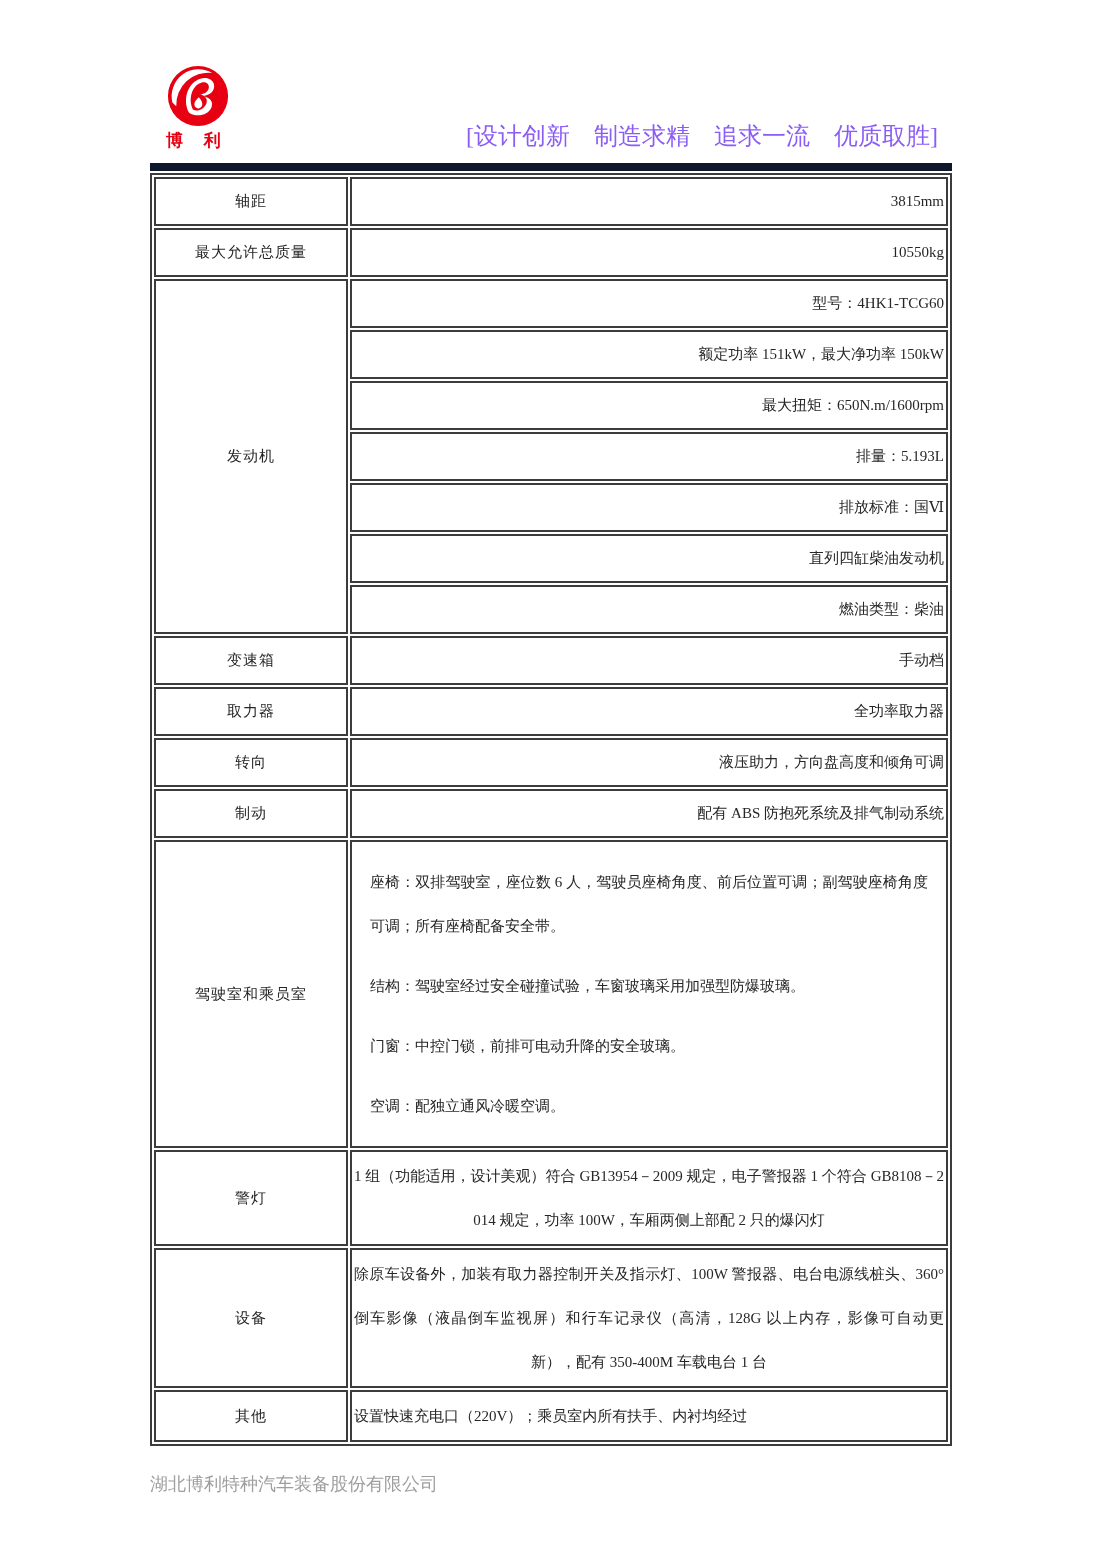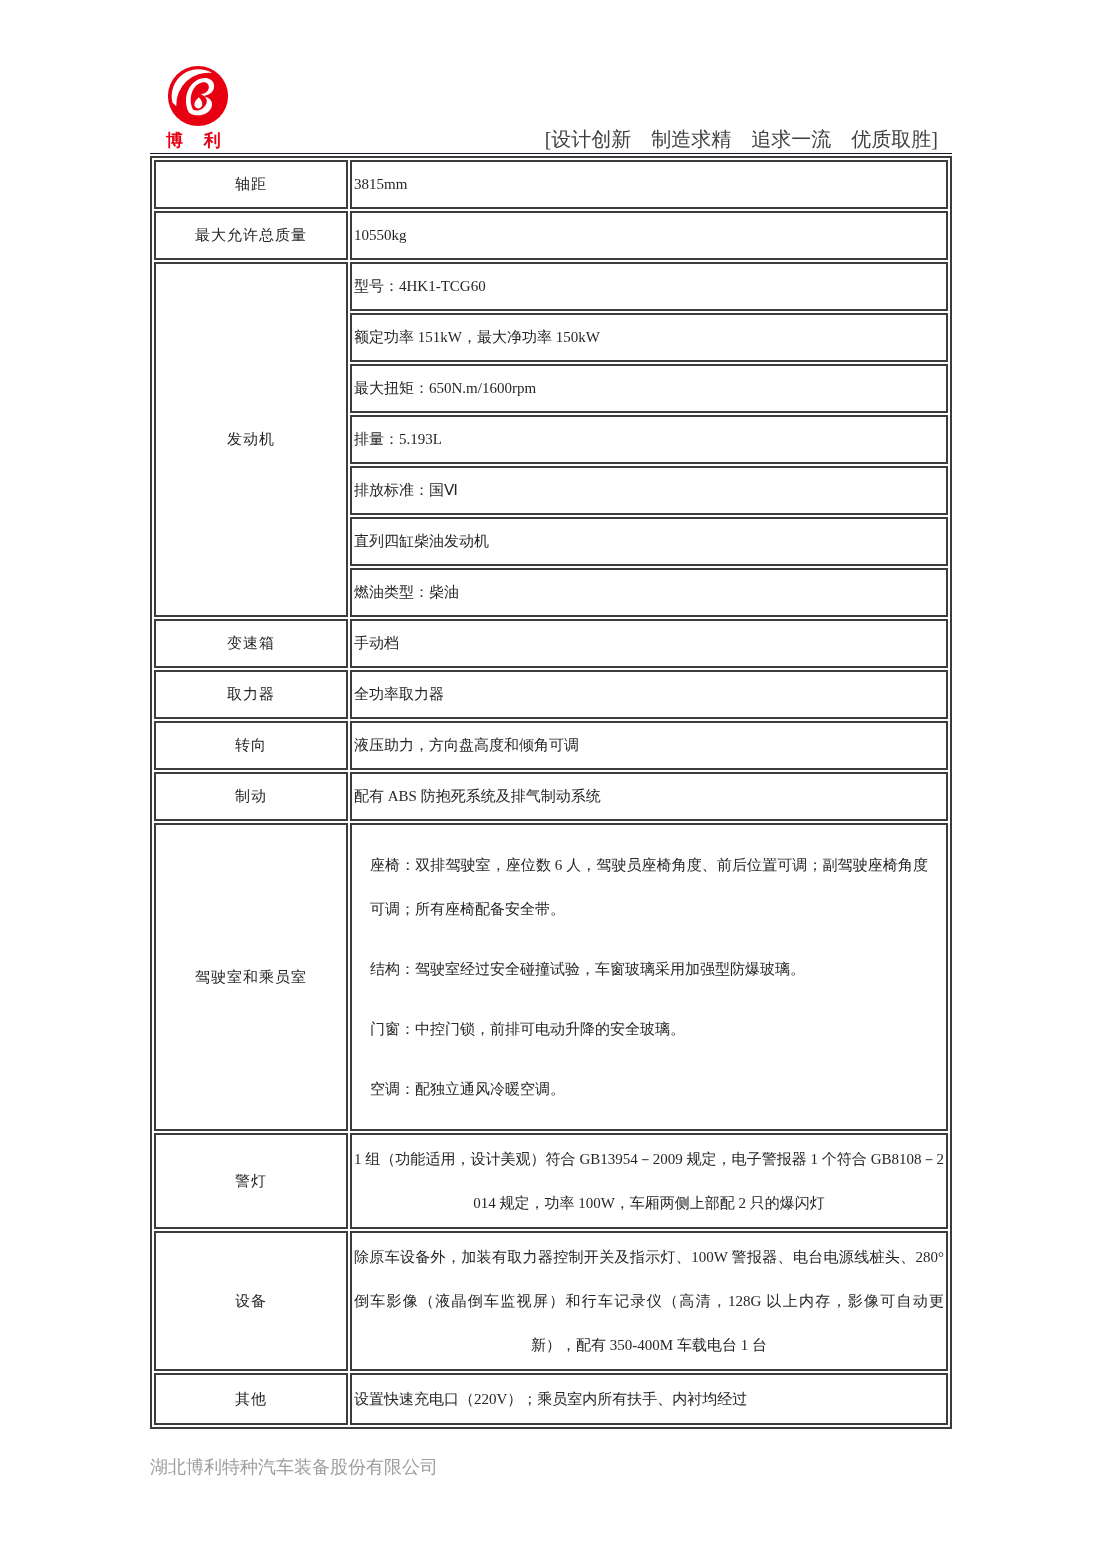--- a/index.html
+++ b/index.html
@@ -10,52 +10,52 @@
     font-family:"Liberation Serif","DejaVu Serif",serif;
     color:#262626;
     overflow:hidden;
   }
   .content { margin:0 150px; width:802px; }
 
   
   .header {
     display:flex; justify-content:space-between; align-items:flex-end;
     padding-top:64px;
-    border-bottom:1px solid #0f172a;
-    padding-bottom:1px;
+    border-bottom:8px solid #0f172a;
+    padding-bottom:11px;
   }
   .logo-block { margin-left:16px; }
   .logo-mark { width:64px; height:64px; display:block; }
   .logo-text {
     font-family:"Liberation Sans","DejaVu Sans",sans-serif;
     color:#e60012; font-weight:bold; font-size:17px;
     letter-spacing:8px; margin-top:1px; white-space:nowrap;
   }
   .slogan {
-    font-size:20px; line-height:1.2; padding-right:14px; padding-bottom:1px;
-    color:#404040; font-weight:500; white-space:nowrap;
+    font-size:24px; line-height:1.2; padding-right:14px; padding-bottom:1px;
+    color:#8b5cf6; font-weight:500; white-space:nowrap;
   }
 
   
   table.spec {
     border-collapse:separate; border-spacing:2px;
     border:2px solid #3c3c3c;
     width:802px; margin-top:2px;
     table-layout:fixed;
   }
   table.spec td {
     border:2px solid #3c3c3c;
     font-size:15px;
     vertical-align:middle;
     padding:2px;
     background:#ffffff;
     word-break:break-all;
   }
   td.label { width:186px; text-align:center; letter-spacing:1px; }
-  td.value { text-align:left; height:41px;font-family:Liberation Serif, serif; }
+  td.value { text-align:right; height:41px; }
   td.para  { text-align:justify; padding:3px 10px; line-height:44px; }
   td.para p { margin:16px; }
   td.center-last { text-align:justify; text-align-last:center; }
   td.left-line { text-align:left; height:41px; line-height:44px; padding:0 10px; }
 
   
   .footer {
     display:flex; justify-content:space-between; align-items:baseline;
     margin-top:26px;
     color:#9e9e9e; font-size:18px;text-align:center;
@@ -138,21 +138,21 @@
             <p>门窗：中控门锁，前排可电动升降的安全玻璃。</p>
             <p>空调：配独立通风冷暖空调。</p>
           </td>
         </tr>
         <tr>
           <td class="label">警灯</td>
           <td class="para center-last">1 组（功能适用，设计美观）符合 GB13954－2009 规定，电子警报器 1 个符合 GB8108－2014 规定，功率 100W，车厢两侧上部配 2 只的爆闪灯</td>
         </tr>
         <tr>
           <td class="label">设备</td>
-          <td class="para center-last">除原车设备外，加装有取力器控制开关及指示灯、100W 警报器、电台电源线桩头、280° 倒车影像（液晶倒车监视屏）和行车记录仪（高清，128G 以上内存，影像可自动更新），配有 350-400M 车载电台 1 台</td>
+          <td class="para center-last">除原车设备外，加装有取力器控制开关及指示灯、100W 警报器、电台电源线桩头、360° 倒车影像（液晶倒车监视屏）和行车记录仪（高清，128G 以上内存，影像可自动更新），配有 350-400M 车载电台 1 台</td>
         </tr>
         <tr>
           <td class="label">其他</td>
           <td class="left-line">设置快速充电口（220V）；乘员室内所有扶手、内衬均经过</td>
         </tr>
       </tbody>
     </table>
 
     <div class="footer">
       <div class="company">湖北博利特种汽车装备股份有限公司</div>

